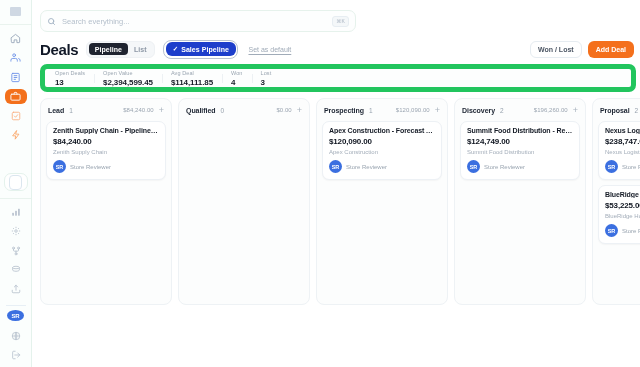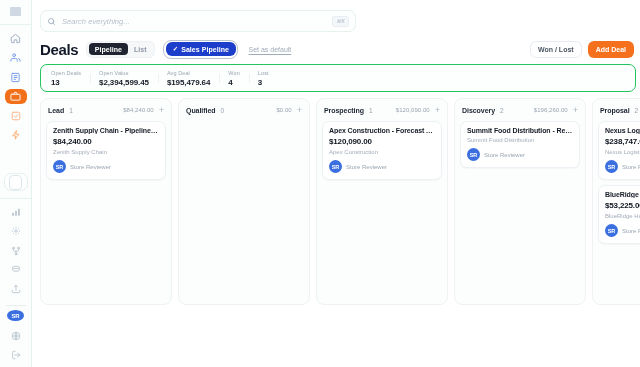--- a/index.html
+++ b/index.html
@@ -59,21 +59,21 @@
   .pushdown { flex: 1 1 auto; }
 
   
   .main { flex: 1 1 auto; height: 367px; position: relative; background: #ffffff; overflow: hidden; }
 
   
   .searchbar {
     position: absolute; left: 8px; top: 10px;
     width: 316px; height: 22px;
     background: #fdfefe; border: 1px solid #e6f2ec; border-radius: 7px;
-    display: flex; align-items: center; padding: 0 6px; font-style: italic;
+    display: flex; align-items: center; padding: 0 6px;
   }
   .searchbar .mag { color: #9fb0c2; margin-right: 6px; display:flex; }
   .searchbar .ph { font-size: 7.5px; color: #b4bfcb; letter-spacing: 0.05px; flex: 1 1 auto; }
   .kbd {
     font-size: 5px; color: #a9b4c1; background: #f4f7f9;
     border: 1px solid #e7edf2; border-radius: 3px;
     padding: 2px 3px; line-height: 1; letter-spacing: 0.2px;
   }
 
   
@@ -116,21 +116,21 @@
   }
   .btn-adddeal {
     font-size: 7px; font-weight: 700; color: #ffffff;
     background: #f4701c; border-radius: 6px; padding: 5px 8px;
     margin-right: 2px;
   }
 
   
   .stats {
     position: absolute; left: 8px; top: 64px; right: 4px; height: 28px;
-    background: #fdfefe; border: 1px solid #22c55e; border-radius: 7px;
+    background: #fdfefe; border: 5px solid #22c55e; border-radius: 7px;
     display: flex; align-items: center; padding: 0 6px;
   }
   .stat { padding: 0 9px; position: relative; }
   .stat:first-child { padding-left: 4px; }
   .stat + .stat::before {
     content: ""; position: absolute; left: 0; top: 4px; bottom: 4px;
     width: 1px; background: #edf1f4;
   }
   .stat .lbl { font-size: 5.5px; color: #9aa5b1; letter-spacing: 0.1px; margin-bottom: 2px; }
   .stat .val { font-size: 8px; font-weight: 700; color: #151b26; letter-spacing: -0.1px; }
@@ -359,21 +359,21 @@
       <div class="stat">
         <div class="lbl">Open Deals</div>
         <div class="val">13</div>
       </div>
       <div class="stat">
         <div class="lbl">Open Value</div>
         <div class="val">$2,394,599.45</div>
       </div>
       <div class="stat">
         <div class="lbl">Avg Deal</div>
-        <div class="val">$195,479.64</div>
+        <div class="val">$114,111.85</div>
       </div>
       <div class="stat">
         <div class="lbl">Won</div>
         <div class="val">4</div>
       </div>
       <div class="stat">
         <div class="lbl">Lost</div>
         <div class="val">3</div>
       </div>
     </div>
@@ -431,20 +431,21 @@
       <div class="col">
         <div class="col-head">
           <span class="col-name">Discovery</span>
           <span class="col-count">2</span>
           <span class="gr"></span>
           <span class="col-sum">$196,260.00</span>
           <span class="col-plus">+</span>
         </div>
         <div class="card">
           <div class="card-title">Summit Food Distribution - Renew…</div>
+          <div class="card-amt">$124,749.00</div>
           <div class="card-co">Summit Food Distribution</div>
           <div class="card-owner">
             <span class="av">SR</span>
             <span class="ownname">Store Reviewer</span>
           </div>
         </div>
       </div>
 
       <div class="col">
         <div class="col-head">

